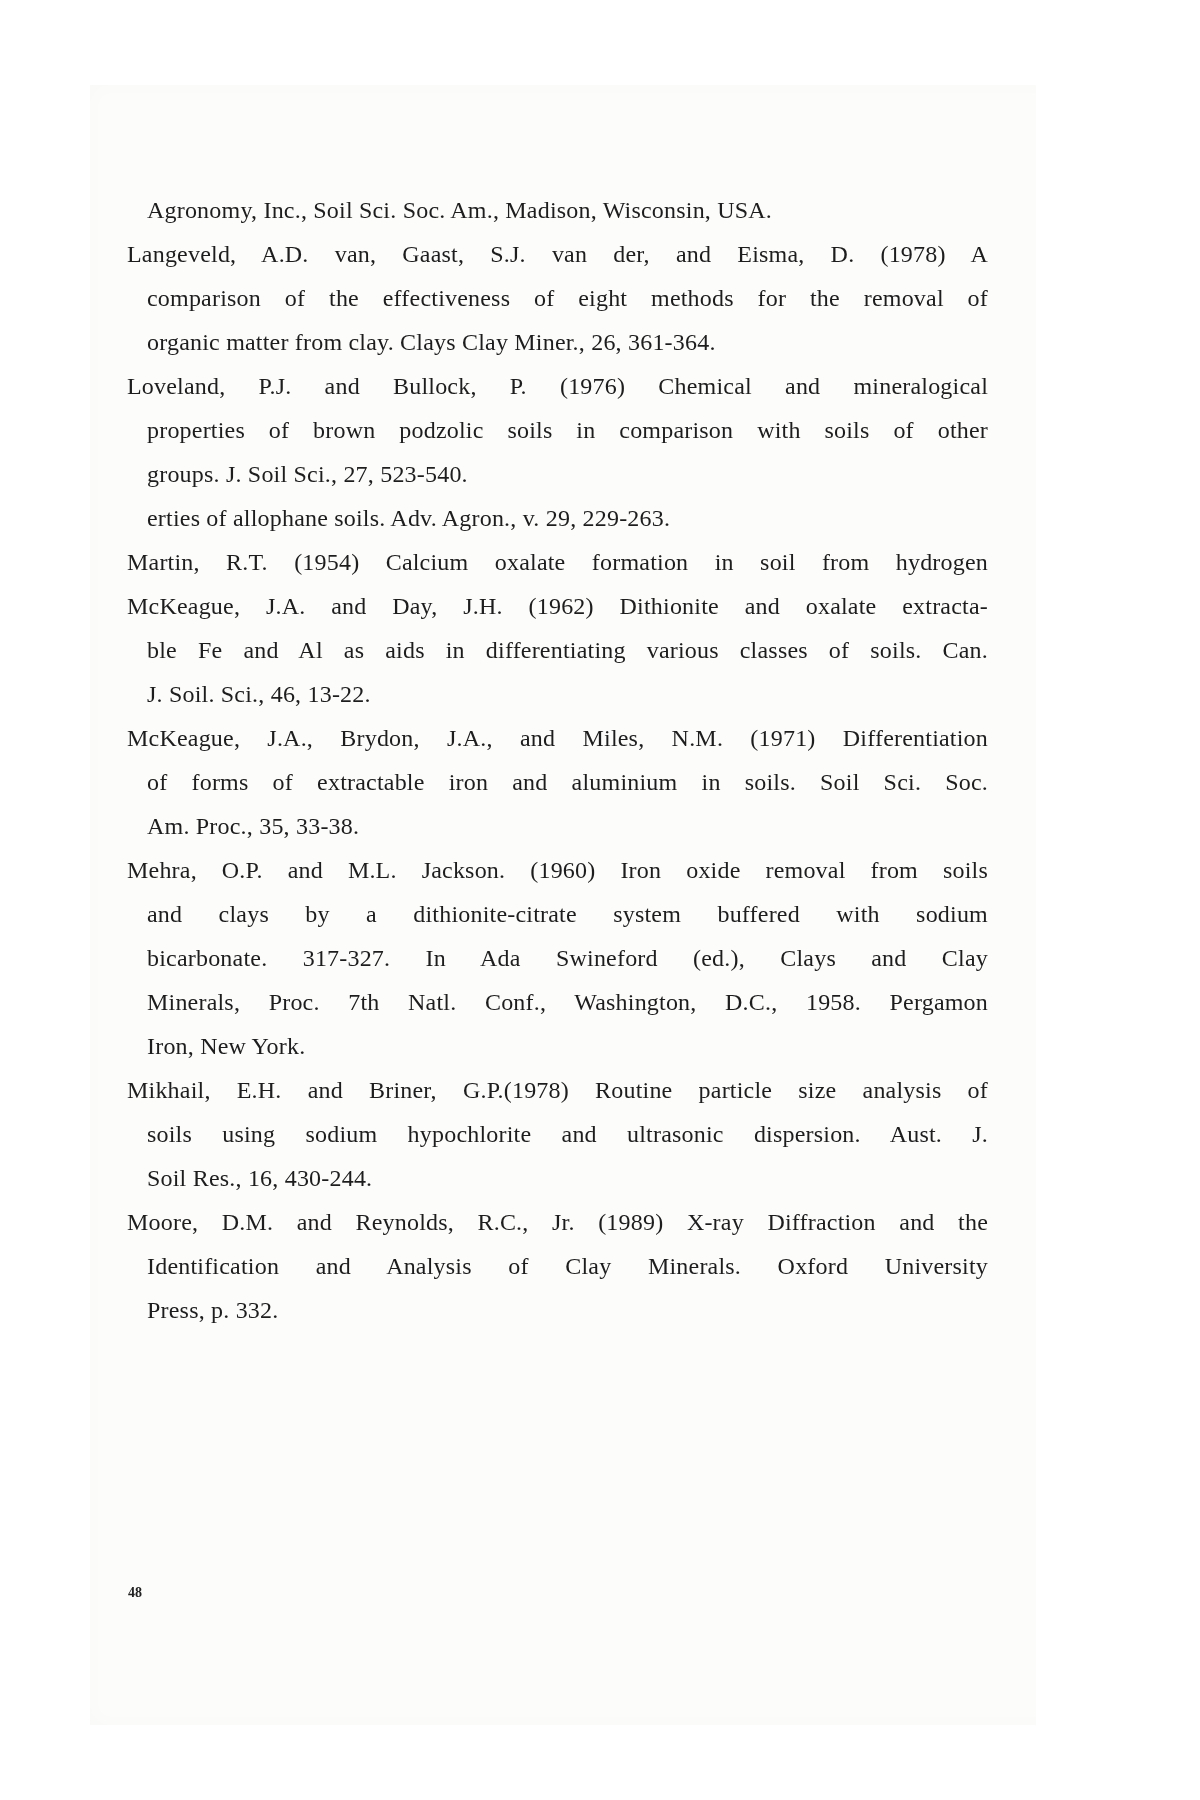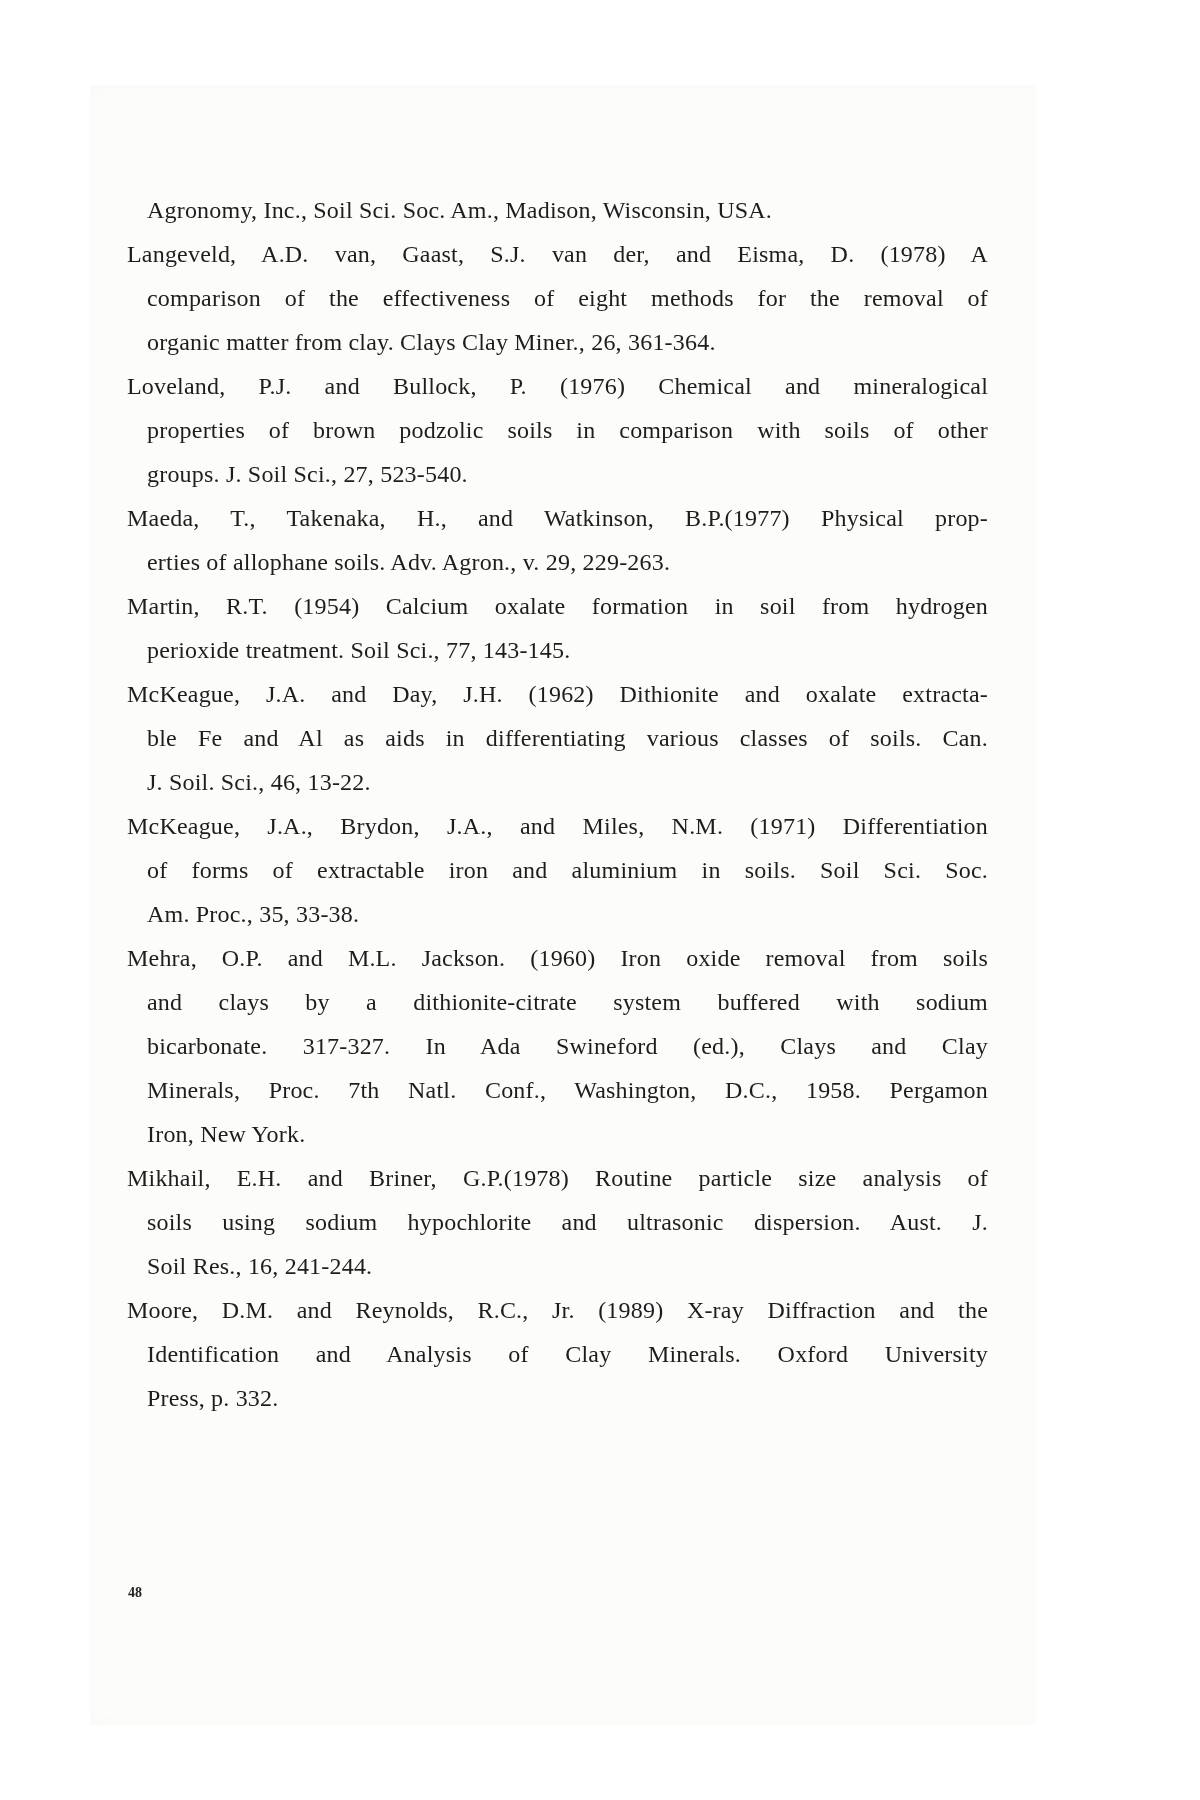--- a/index.html
+++ b/index.html
@@ -72,26 +72,24 @@
         <div class="ln jf">Langeveld, A.D. van, Gaast, S.J. van der, and Eisma, D. (1978)  A</div>
         <div class="ln ind jf">comparison of the effectiveness of eight methods for the removal of</div>
         <div class="ln ind">organic matter from clay. Clays Clay Miner., 26, 361-364.</div>
       </div>
       <div>
         <div class="ln jf">Loveland, P.J. and Bullock, P. (1976) Chemical and mineralogical</div>
         <div class="ln ind jf">properties of brown podzolic soils in comparison with soils of other</div>
         <div class="ln ind">groups. J. Soil Sci., 27, 523-540.</div>
       </div>
       <div>
-        <div class="ln jf">Maeda, T., Takenaka, H., and Watkinson, B.P.(1977)  Physical prop-</div>
         <div class="ln ind">erties of allophane soils. Adv. Agron., v. 29,  229-263.</div>
       </div>
       <div>
         <div class="ln jf">Martin, R.T. (1954) Calcium oxalate formation in soil from hydrogen</div>
-        <div class="ln ind">perioxide treatment. Soil Sci., 77, 143-145.</div>
       </div>
       <div>
         <div class="ln jf">McKeague, J.A. and Day, J.H. (1962) Dithionite and oxalate extracta-</div>
         <div class="ln ind jf">ble Fe and Al as aids in differentiating various classes of soils. Can.</div>
         <div class="ln ind">J. Soil. Sci., 46, 13-22.</div>
       </div>
       <div>
         <div class="ln jf">McKeague, J.A., Brydon, J.A., and Miles, N.M. (1971) Differentiation</div>
         <div class="ln ind jf">of forms of extractable iron and aluminium in soils. Soil Sci. Soc.</div>
         <div class="ln ind">Am. Proc., 35, 33-38.</div>
@@ -99,21 +97,21 @@
       <div>
         <div class="ln jf">Mehra, O.P. and M.L. Jackson. (1960) Iron oxide removal from soils</div>
         <div class="ln ind jf">and clays by a dithionite-citrate system buffered with sodium</div>
         <div class="ln ind jf">bicarbonate. 317-327. In Ada Swineford (ed.), Clays and Clay</div>
         <div class="ln ind jf">Minerals, Proc. 7th Natl. Conf., Washington, D.C., 1958. Pergamon</div>
         <div class="ln ind">Iron, New York.</div>
       </div>
       <div>
         <div class="ln jf">Mikhail, E.H. and Briner, G.P.(1978) Routine particle size analysis of</div>
         <div class="ln ind jf">soils using sodium hypochlorite and ultrasonic dispersion.  Aust. J.</div>
-        <div class="ln ind">Soil Res., 16, 241-244.</div>
+        <div class="ln ind">Soil Res., 16, 430-244.</div>
       </div>
       <div>
         <div class="ln jf">Moore, D.M. and Reynolds, R.C., Jr. (1989) X-ray Diffraction and the</div>
         <div class="ln ind jf">Identification and Analysis of Clay Minerals. Oxford University</div>
         <div class="ln ind">Press, p. 332.</div>
       </div>
     </div>
   <div class="page-number">48</div>
 </div>
 

